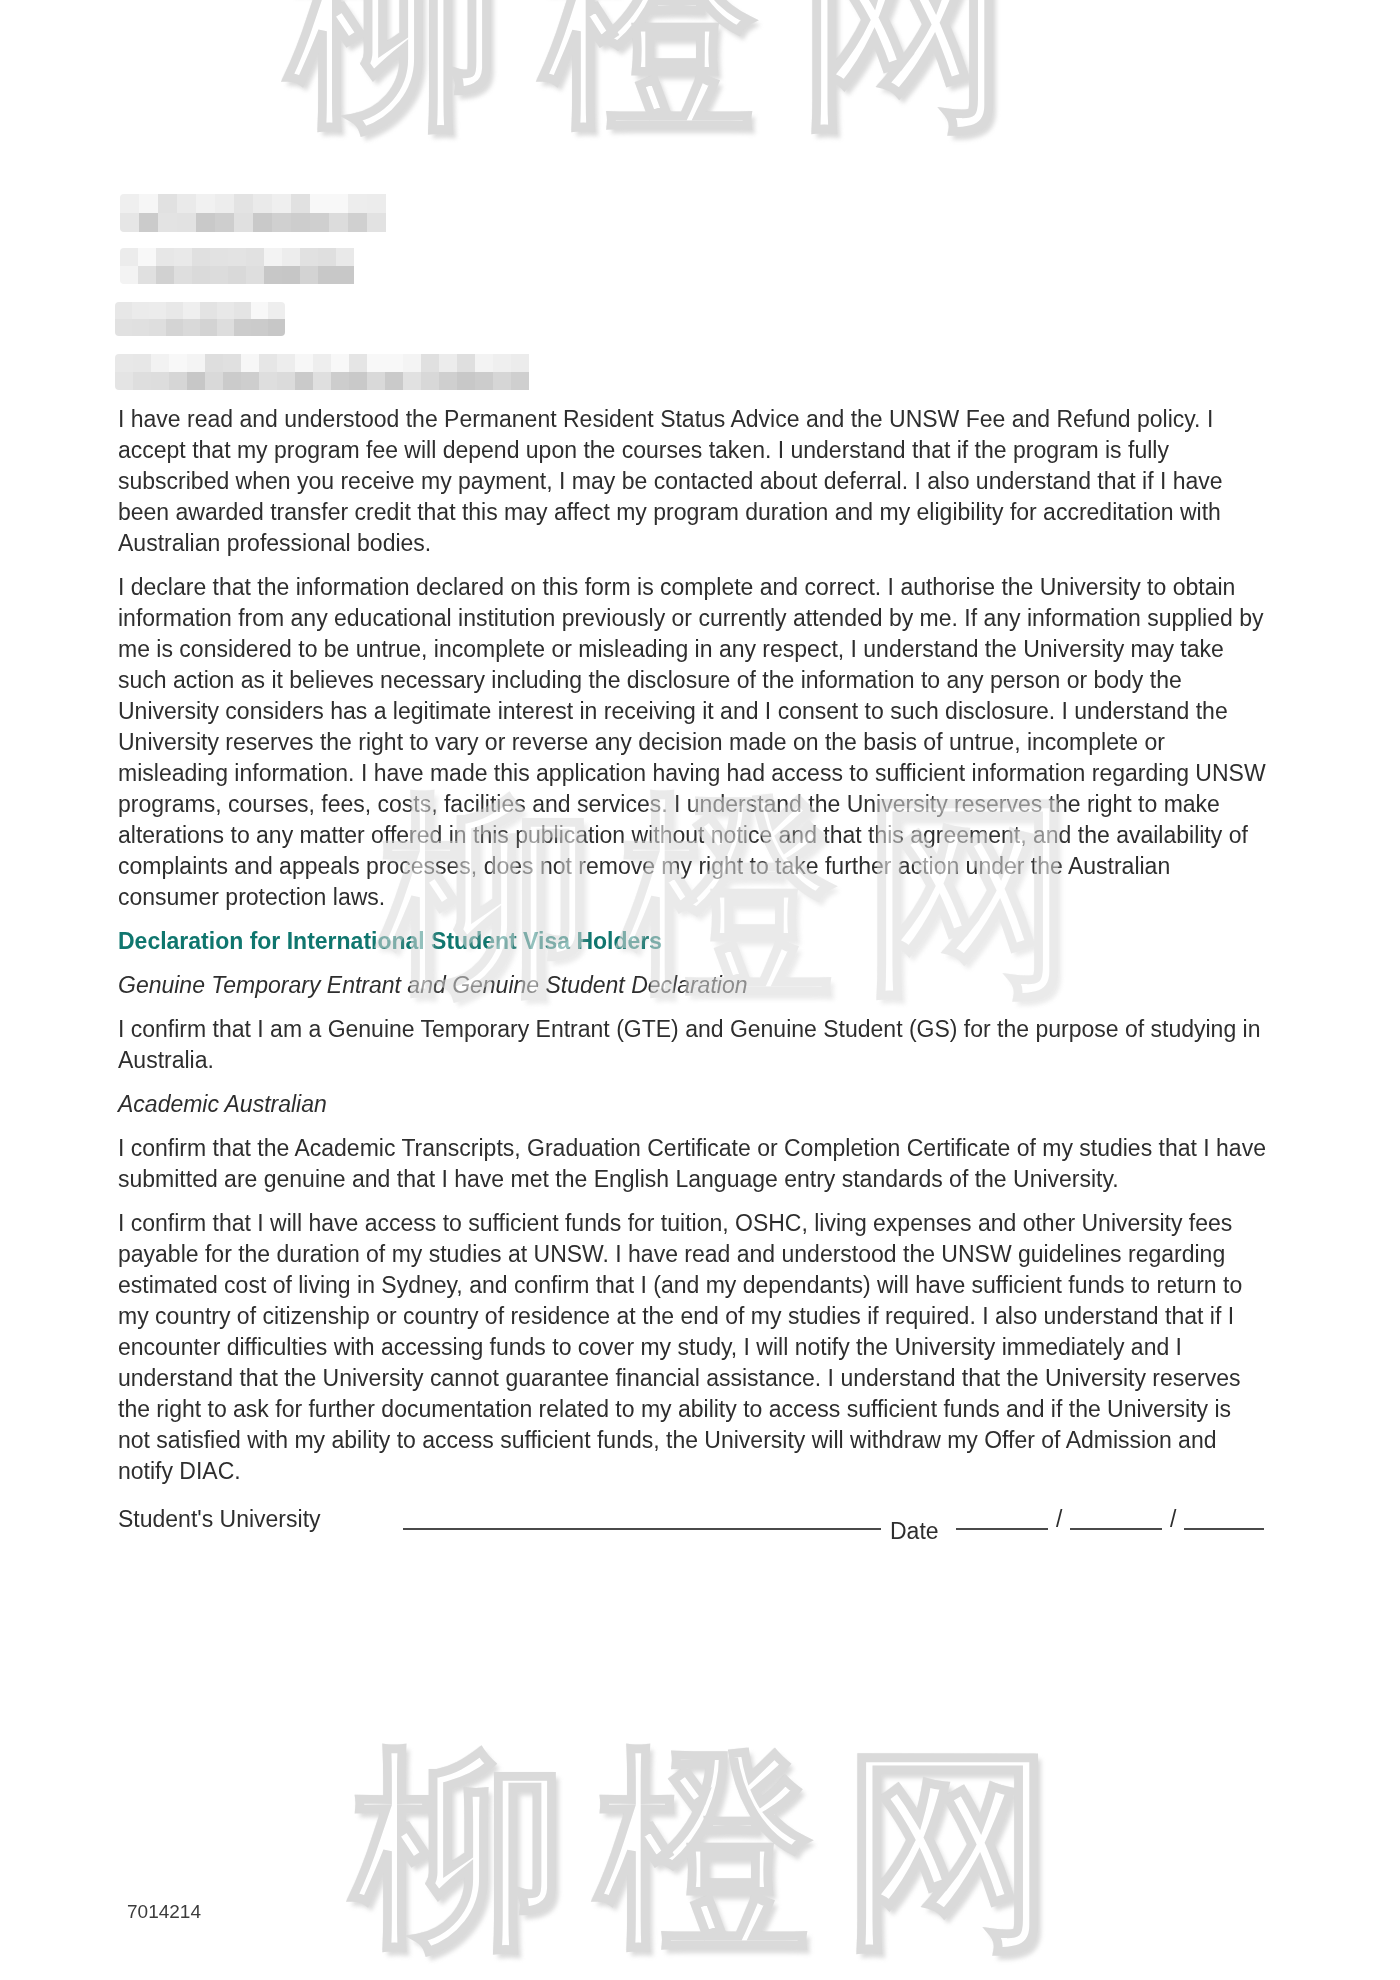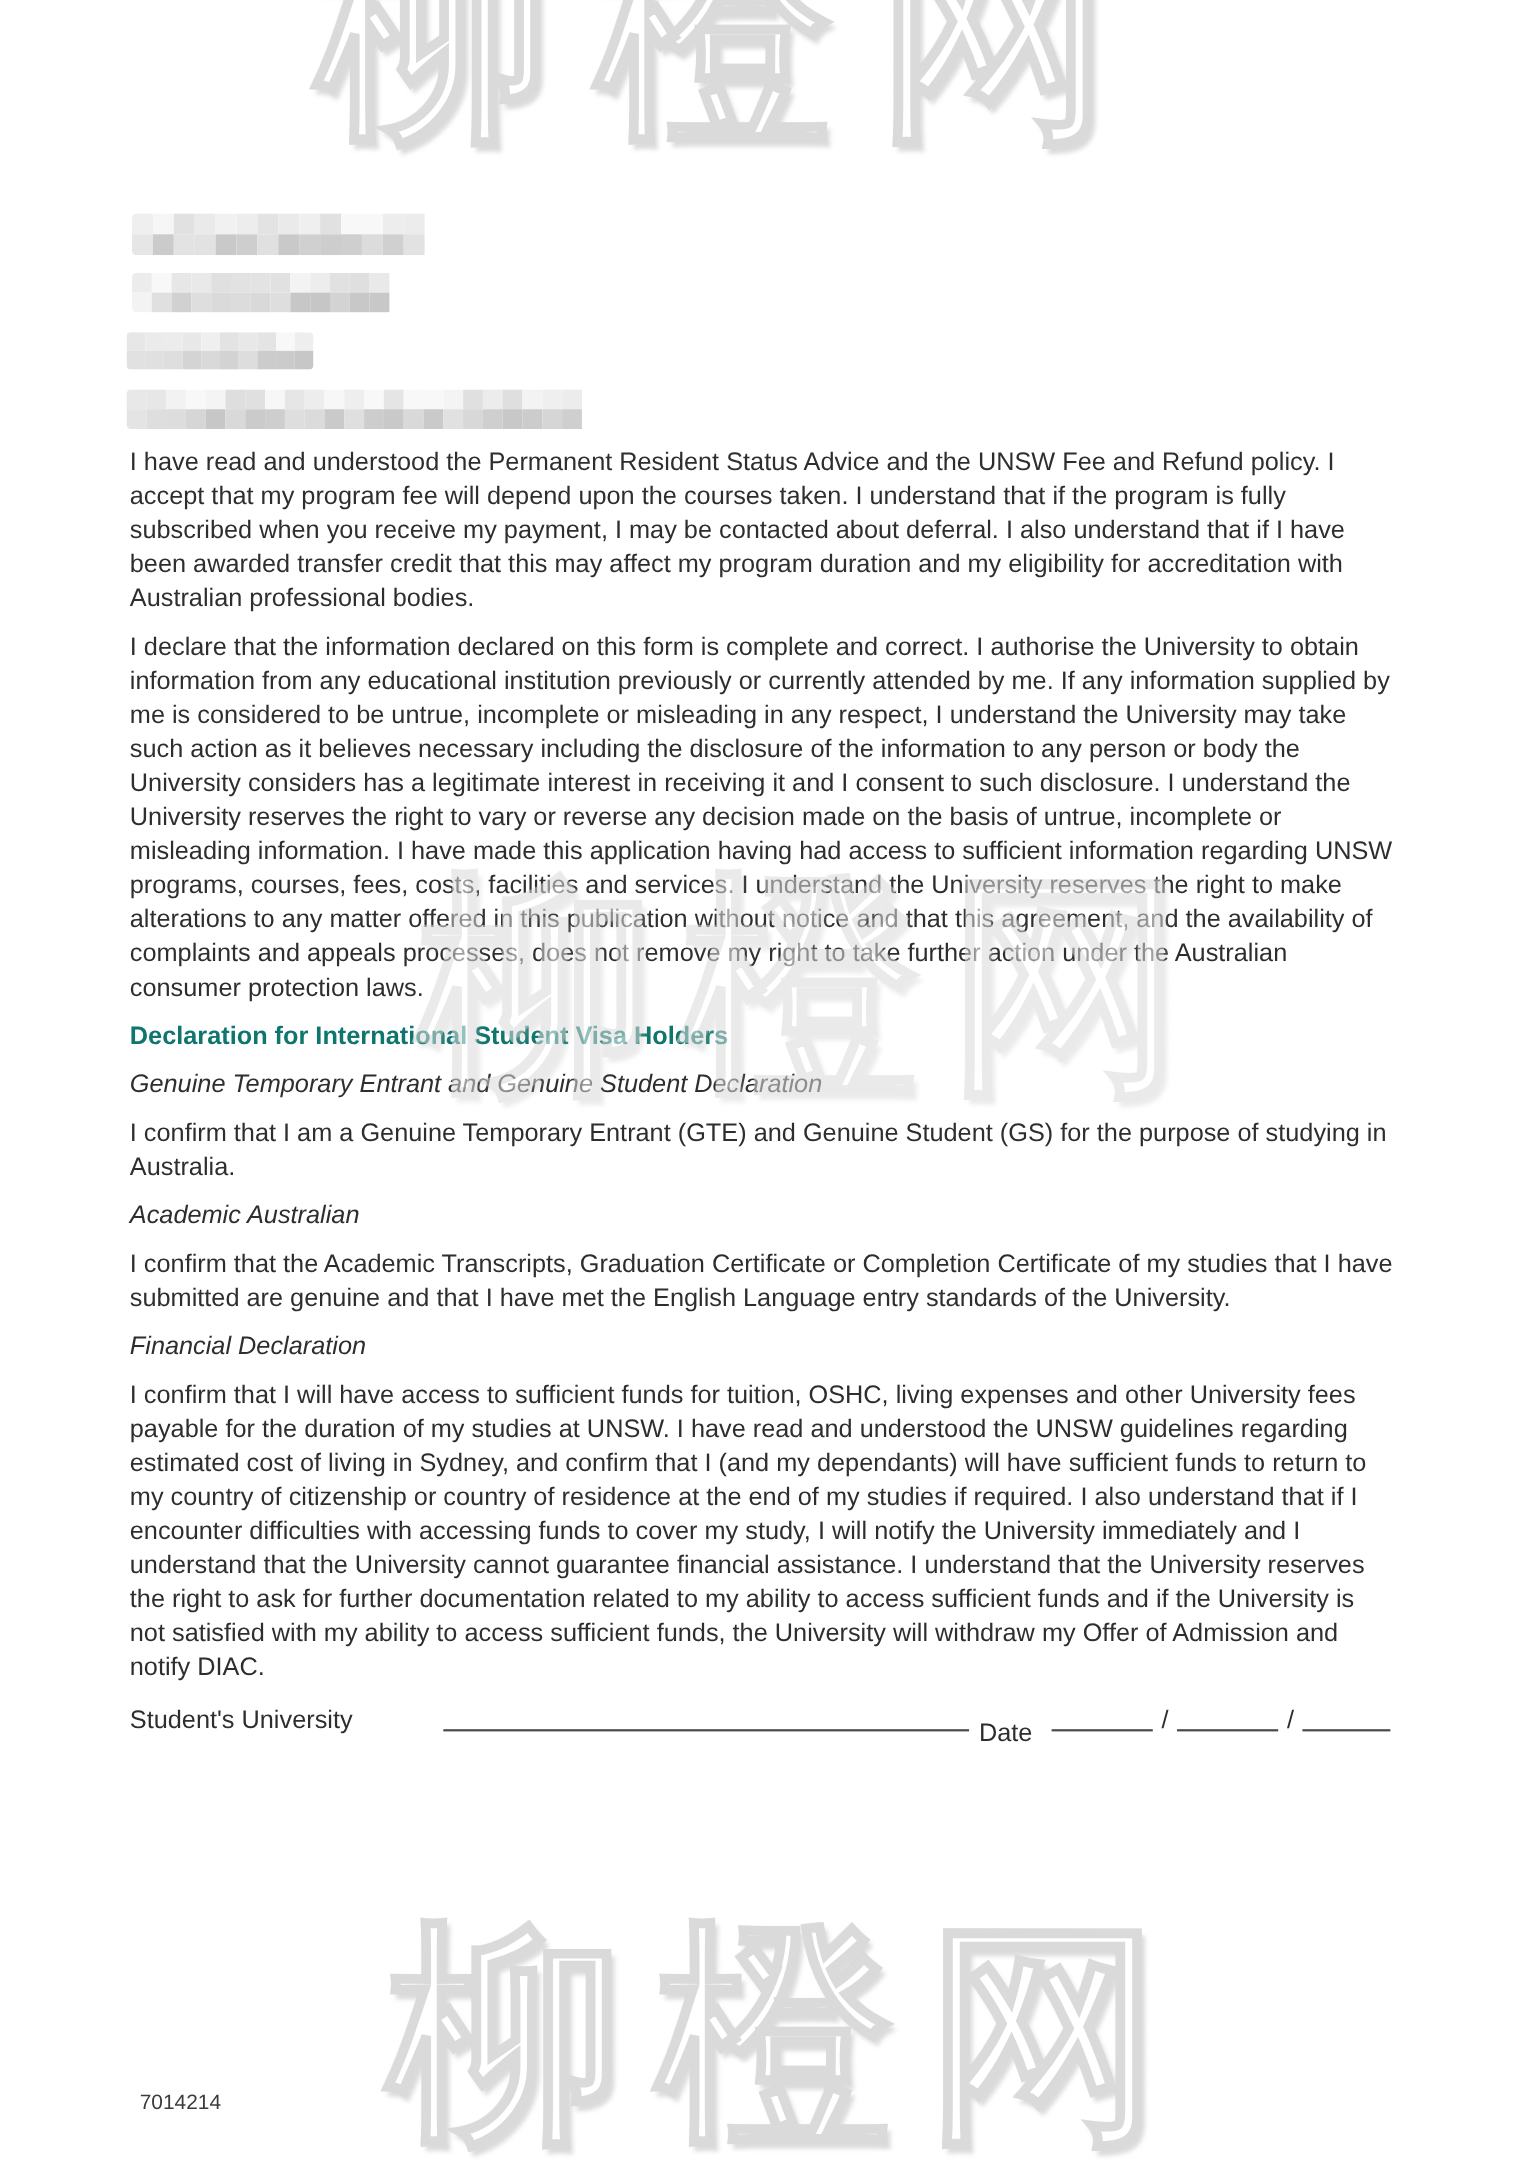--- a/index.html
+++ b/index.html
@@ -220,21 +220,20 @@
 
   <div class="content">
     <div id="paragraphs">
         <div class="p-body">I have read and understood the Permanent Resident Status Advice and the UNSW Fee and Refund policy. I accept that my program fee will depend upon the courses taken. I understand that if the program is fully subscribed when you receive my payment, I may be contacted about deferral. I also understand that if I have been awarded transfer credit that this may affect my program duration and my eligibility for accreditation with Australian professional bodies.</div>
         <div class="p-body">I declare that the information declared on this form is complete and correct. I authorise the University to obtain information from any educational institution previously or currently attended by me. If any information supplied by me is considered to be untrue, incomplete or misleading in any respect, I understand the University may take such action as it believes necessary including the disclosure of the information to any person or body the University considers has a legitimate interest in receiving it and I consent to such disclosure. I understand the University reserves the right to vary or reverse any decision made on the basis of untrue, incomplete or misleading information. I have made this application having had access to sufficient information regarding UNSW programs, courses, fees, costs, facilities and services. I understand the University reserves the right to make alterations to any matter offered in this publication without notice and that this agreement, and the availability of complaints and appeals processes, does not remove my right to take further action under the Australian consumer protection laws.</div>
         <div class="p-heading-bold">Declaration for International Student Visa Holders</div>
         <div class="p-heading-italic">Genuine Temporary Entrant and Genuine Student Declaration</div>
         <div class="p-body">I confirm that I am a Genuine Temporary Entrant (GTE) and Genuine Student (GS) for the purpose of studying in Australia.</div>
         <div class="p-heading-italic">Academic Australian</div>
         <div class="p-body">I confirm that the Academic Transcripts, Graduation Certificate or Completion Certificate of my studies that I have submitted are genuine and that I have met the English Language entry standards of the University.</div>
-        <div class="p-heading-italic">Financial Declaration</div>
         <div class="p-body">I confirm that I will have access to sufficient funds for tuition, OSHC, living expenses and other University fees payable for the duration of my studies at UNSW. I have read and understood the UNSW guidelines regarding estimated cost of living in Sydney, and confirm that I (and my dependants) will have sufficient funds to return to my country of citizenship or country of residence at the end of my studies if required. I also understand that if I encounter difficulties with accessing funds to cover my study, I will notify the University immediately and I understand that the University cannot guarantee financial assistance. I understand that the University reserves the right to ask for further documentation related to my ability to access sufficient funds and if the University is not satisfied with my ability to access sufficient funds, the University will withdraw my Offer of Admission and notify DIAC.</div>
       </div>
 
     <div class="sig-row">
       <span class="sig-label">Student's University</span>
       <span class="line sig-line"></span>
       <span class="date-label">Date</span>
       <span class="line date-d1"></span>
       <span class="slash-1">/</span>
       <span class="line date-d2"></span>

